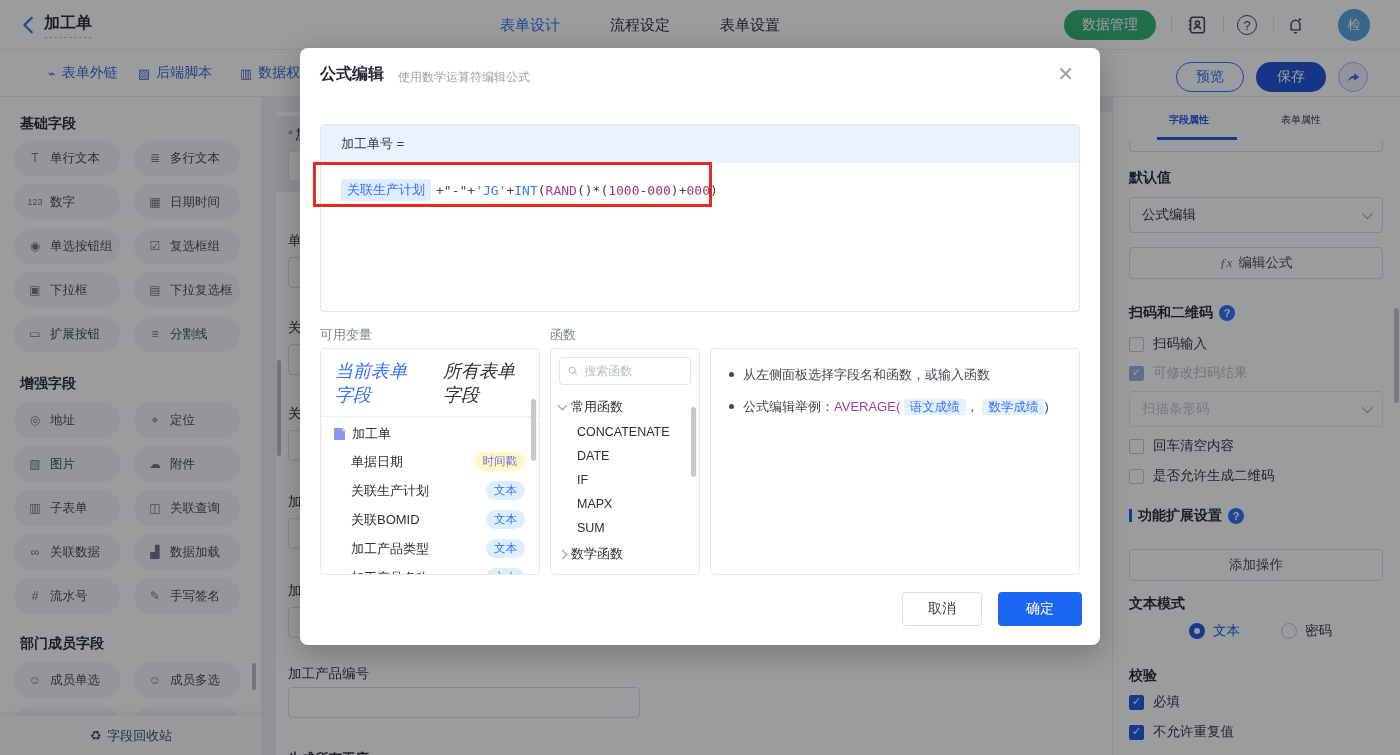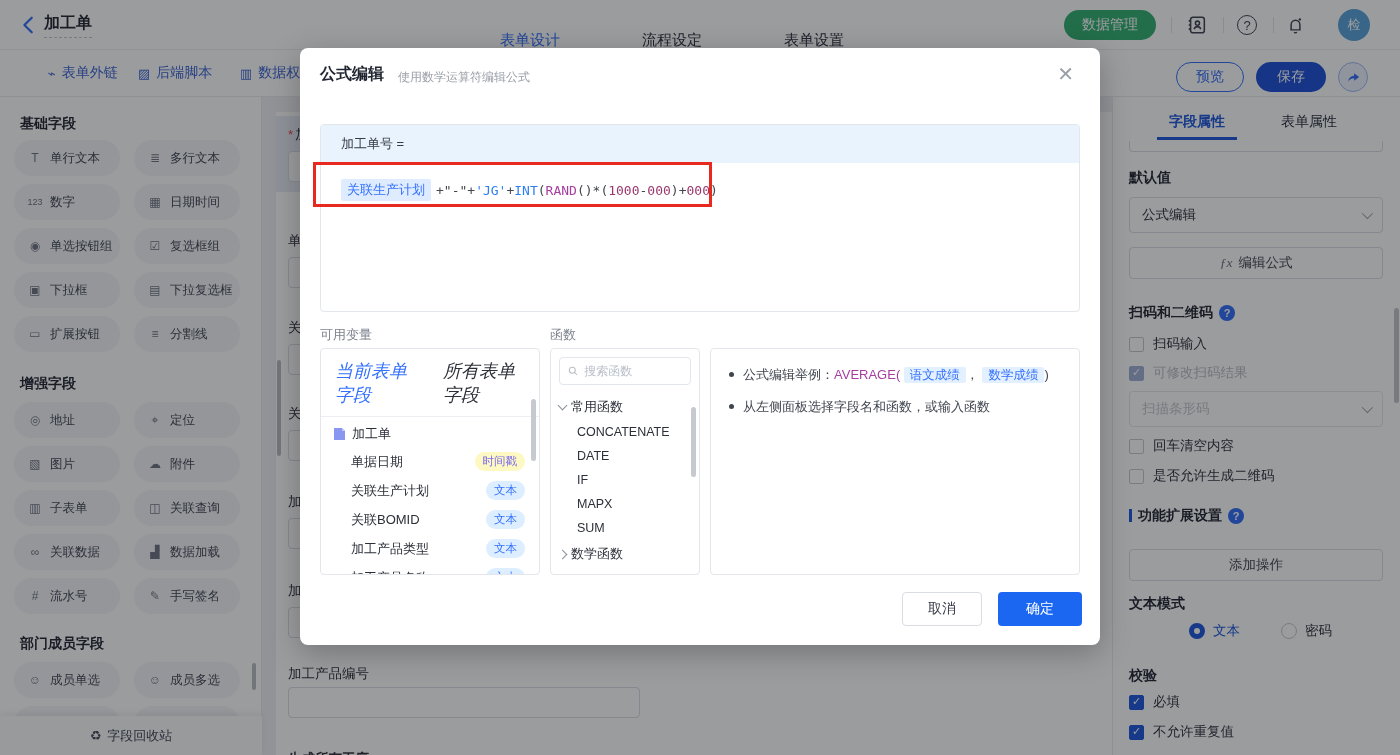--- a/index.html
+++ b/index.html
@@ -3,21 +3,21 @@
 <meta charset="utf-8">
 <style>
   * { margin:0; padding:0; box-sizing:border-box; }
   html,body { width:1400px; height:755px; }
   body { font-family:"Liberation Sans","DejaVu Sans",sans-serif; background:#eef0f3; position:relative; overflow:hidden; }
 
   
   .topbar { position:absolute; left:0; top:0; width:1400px; height:50px; background:#fff; border-bottom:1px solid #eceef1; z-index:1; }
   .back { position:absolute; left:18px; top:14px; width:22px; height:22px; color:#2f6cf6; cursor:pointer; }
   .doc-title { position:absolute; left:44px; top:13px; font-size:16px; font-weight:bold; color:#1f2430; border-bottom:1px dashed #c2c6cd; padding-bottom:3px; }
-  .top-tabs { position:absolute; left:500px; top:0; height:50px; display:flex; gap:82px; align-items:flex-end; }
+  .top-tabs { position:absolute; left:500px; top:0; height:50px; display:flex; gap:50px; align-items:center; }
   .top-tab { font-size:15px; color:#272d3a; cursor:pointer; }
   .top-tab.active { color:#2f6cf6; }
   .pill-green { position:absolute; right:244px; top:10px; height:30px; padding:0 18px; background:#2fae6e; color:#fff; font-size:14px; border-radius:15px; border:none; display:flex; align-items:center; cursor:pointer; }
   .top-sep { position:absolute; top:17px; width:1px; height:16px; background:#e2e4e8; }
   .top-ic { position:absolute; top:12px; width:26px; height:26px; color:#3a4150; display:flex; align-items:center; justify-content:center; cursor:pointer; }
   .help-circ { width:20px; height:20px; border:1.6px solid #3a4150; border-radius:50%; font-size:13px; display:flex; align-items:center; justify-content:center; }
   .avatar { position:absolute; right:30px; top:9px; width:32px; height:32px; border-radius:50%; background:#57a3d9; color:#fff; font-size:13px; display:flex; align-items:center; justify-content:center; cursor:pointer; }
 
   
   .subbar { position:absolute; left:0; top:50px; width:1400px; height:47px; background:#fff; border-bottom:1px solid #e8eaee; z-index:1; }
@@ -41,21 +41,21 @@
   .formcard { position:absolute; left:14px; top:15px; width:836px; height:643px; background:#fff; }
   .sel-block { position:absolute; left:0; top:4px; width:530px; height:76px; background:#e9edf5; }
   .frow-label { position:absolute; left:12px; font-size:13.5px; color:#2b2f38; }
   .frow-label .req { color:#e5484d; margin-right:2px; }
   .frow-label.bold { font-weight:bold; }
   .frow-input { position:absolute; left:12px; width:352px; height:31px; border:1px solid #d9dce3; border-radius:4px; background:#fff; }
   .cv-thumb { position:absolute; left:15px; top:263px; width:4px; height:96px; border-radius:2px; background:#b9bcc2; }
 
   
   .rpanel { position:absolute; left:1112px; top:97px; width:288px; height:658px; background:#fff; border-left:1px solid #e8eaee; z-index:1; }
-  .rtab { position:absolute; top:16px; font-size:14px; color:#272d3a; cursor:pointer; }
+  .rtab { position:absolute; top:16px; font-size:10px; color:#272d3a; cursor:pointer; }
   .rtab.active { color:#1a56db; font-weight:bold; }
   .rtab-underline { position:absolute; top:40px; left:44px; width:80px; height:3px; background:#1a56db; }
   .partial-input { position:absolute; left:16px; top:44px; width:254px; height:11px; border:1px solid #d9dce3; border-top:none; border-radius:0 0 4px 4px; }
   .rlabel { position:absolute; left:16px; font-size:14px; font-weight:bold; color:#1f2430; }
   .rselect { position:absolute; left:16px; width:254px; height:36px; border:1px solid #d9dce3; border-radius:4px; background:#fff; font-size:13.5px; color:#2b2f38; display:flex; align-items:center; padding:0 12px; cursor:pointer; }
   .rselect.disabled { color:#c3c6cc; border-color:#e6e8eb; cursor:default; }
   .chev { margin-left:auto; width:8px; height:8px; border-right:1.5px solid #9aa0a8; border-bottom:1.5px solid #9aa0a8; transform:rotate(45deg) translateY(-2px); }
   .rbtn { position:absolute; left:16px; width:254px; height:32px; border:1px solid #d9dce3; border-radius:4px; background:#fff; font-size:13.5px; color:#40454f; display:flex; align-items:center; justify-content:center; gap:6px; cursor:pointer; }
   .fx { font-style:italic; color:#6b7280; font-family:"Liberation Serif",serif; }
   .chk-row { position:absolute; left:16px; display:flex; align-items:center; gap:9px; font-size:13.5px; color:#2b2f38; cursor:pointer; }
@@ -462,27 +462,27 @@
       </div>
     <div class="fgroup">
         <span>文本函数</span>
       </div>
     <div class="f-thumb"></div>
   </div>
 
   <div class="pane helppane" style="left:410px;width:370px;height:227px">
     <div class="hrow">
       <span class="hdot"></span>
+      <span>从左侧面板选择字段名和函数，或输入函数</span>
+    </div>
+    <div class="hrow">
+      <span class="hdot"></span>
       <span>
         <span>公式编辑举例：</span><span class="h-fn">AVERAGE(</span>
         <span class="h-chip">语文成绩</span><span>，</span>
         <span class="h-chip">数学成绩</span><span>)</span>
       </span>
     </div>
-    <div class="hrow">
-      <span class="hdot"></span>
-      <span>从左侧面板选择字段名和函数，或输入函数</span>
-    </div>
   </div>
 
   <button class="m-cancel">取消</button>
   <button class="m-ok">确定</button>
 </div>
 
 </body></html>

